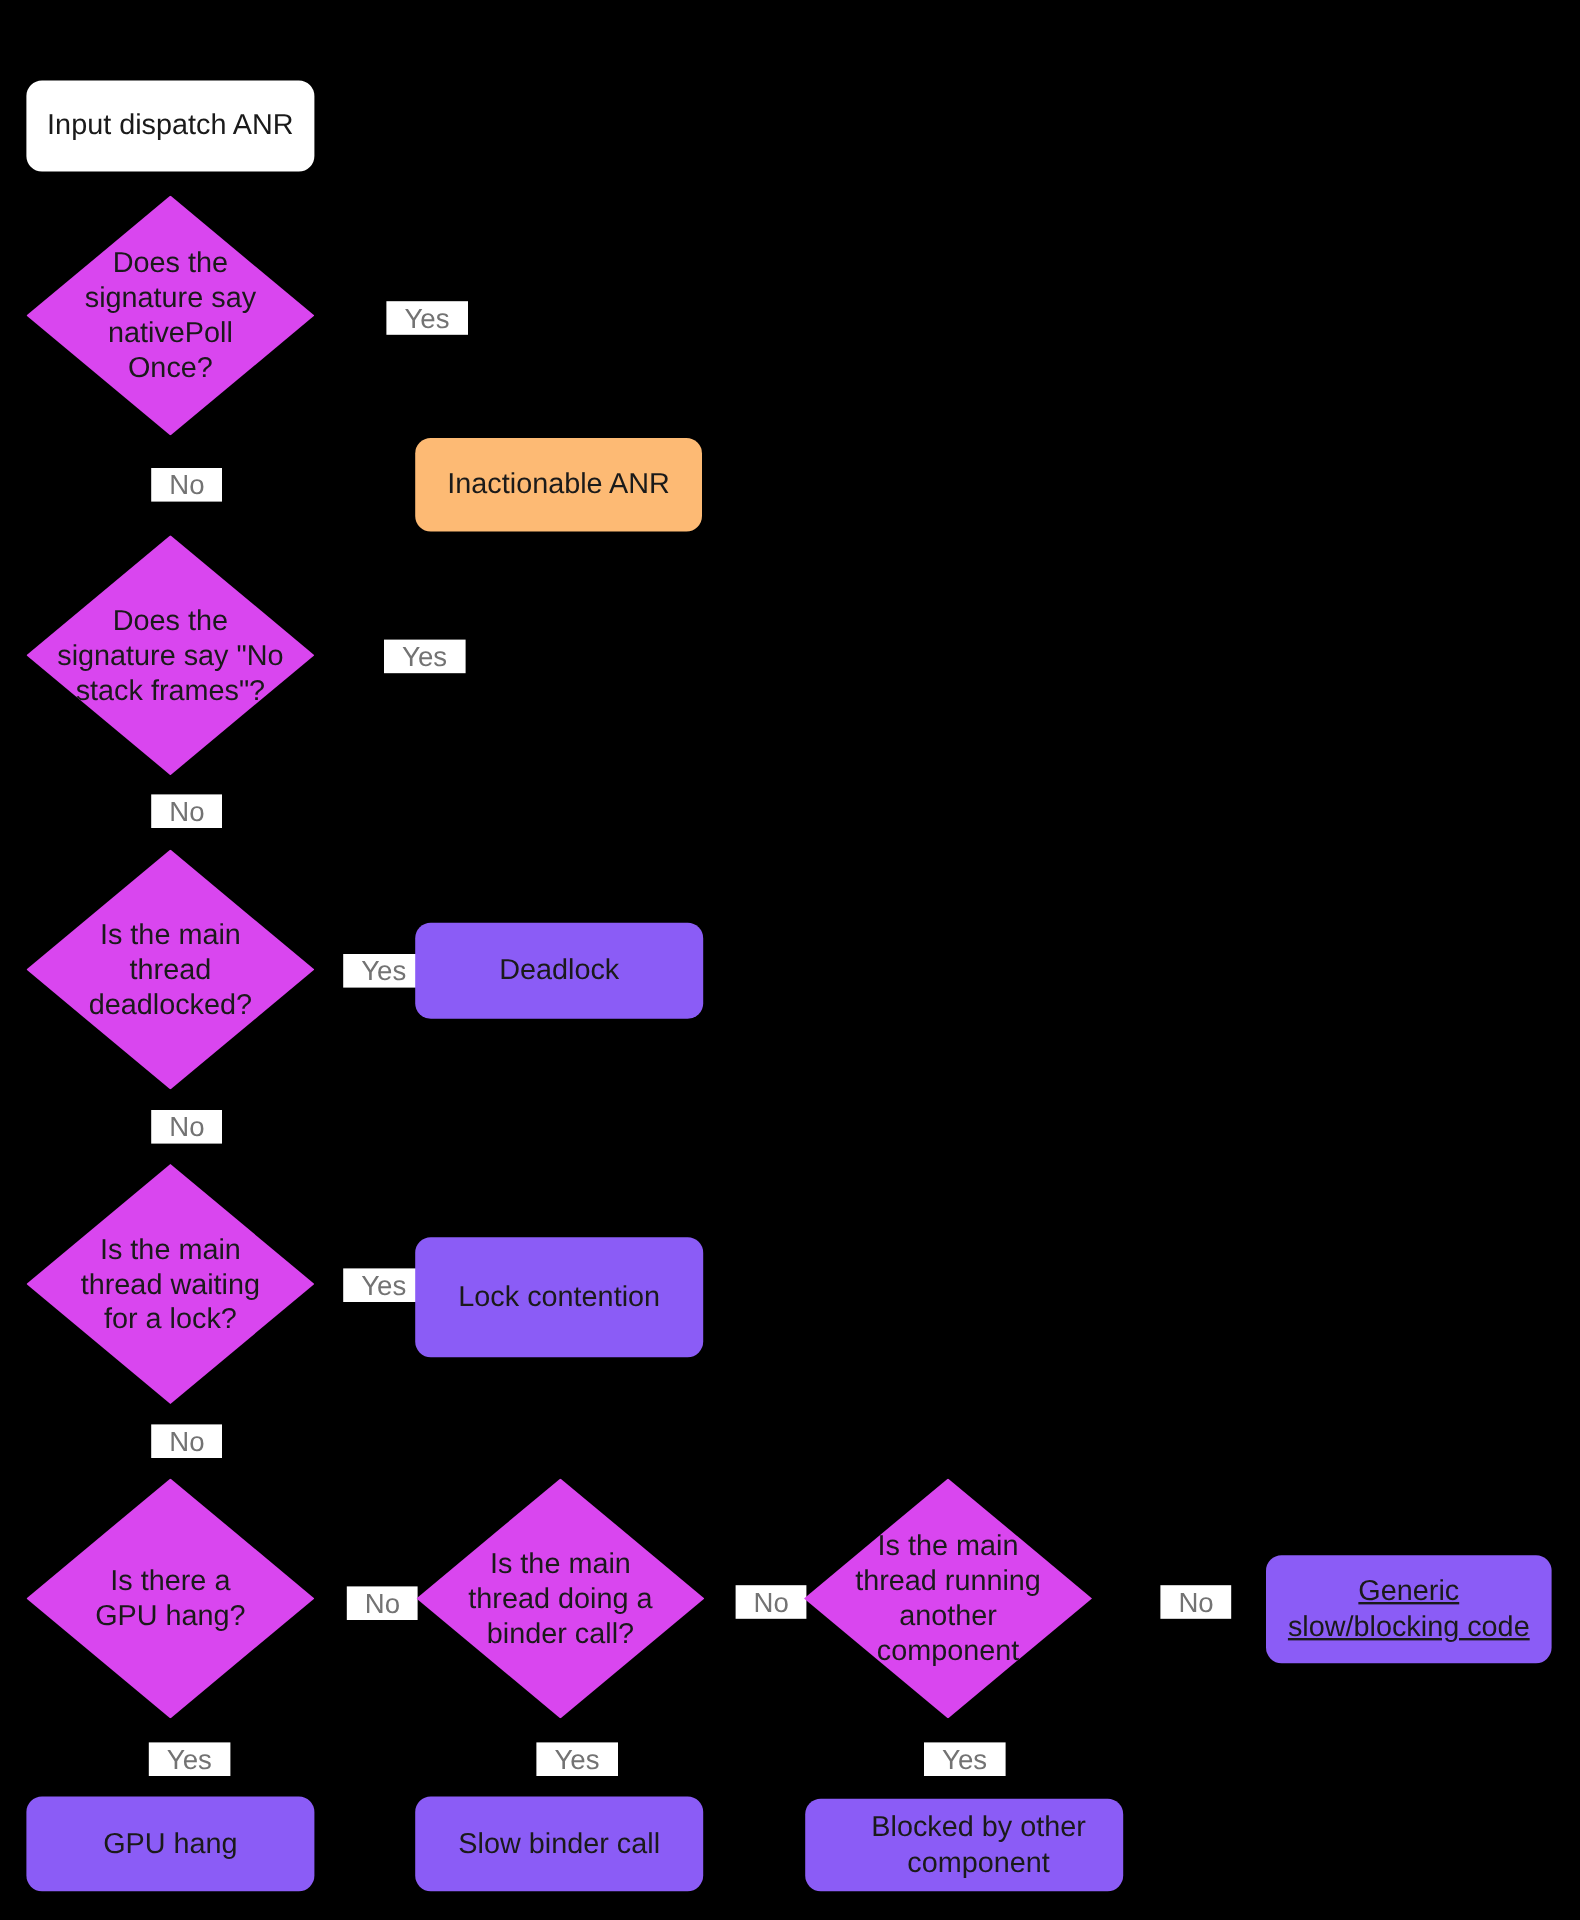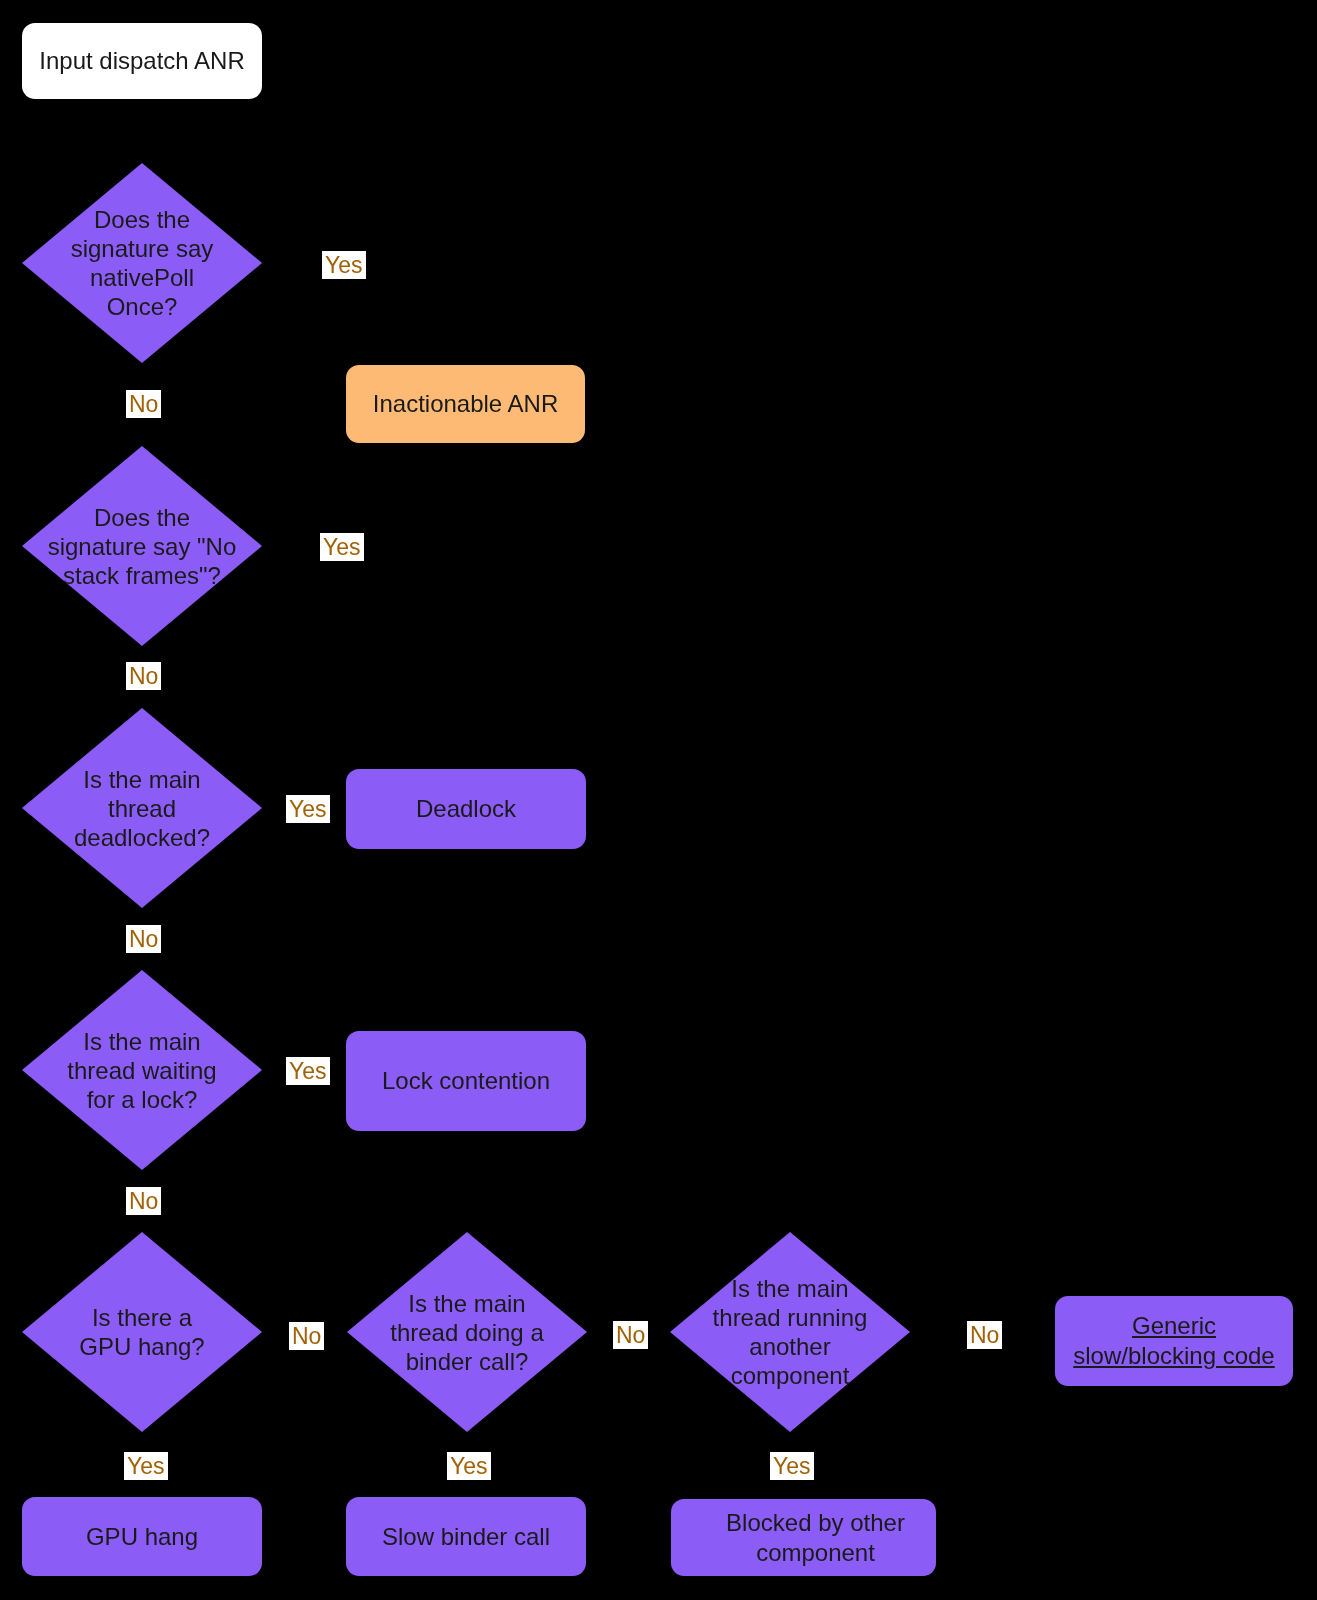--- a/index.html
+++ b/index.html
@@ -14,36 +14,36 @@
   .node{
     position:absolute;
     display:flex;align-items:center;justify-content:center;
     text-align:center;
     white-space:pre-line;
     font-size:24px;line-height:29px;
     color:#1a1a1a;
   }
   .diamond{
     width:240px;height:200px;
-    background:#8b5cf6;
+    background:#d946ef;
     clip-path:polygon(50% 0, 100% 50%, 50% 100%, 0 50%);
   }
   .rbox{
     border-radius:13px;
     line-height:30px;
   }
-  .rbox.white{background:#ffffff;}
+  .rbox.white{background:#ffffff;margin-top:44px;}
   .rbox.green{background:#8b5cf6;}
   .rbox.red{background:#fdba74;}
   .elabel{
     position:absolute;
     background:#ffffff;
-    color:#a16207;
+    color:#737373;
     font-size:23px;line-height:26px;
-    padding:1px 3px;
+    padding:1px 15px;
   }
 </style>
 </head>
 <body>
 
 <div id="canvas">
 
   <div class="node rbox white" style="left:22px;top:23px;width:240px;height:76px;">Input dispatch ANR</div>
 
   <div class="node diamond" style="left:22px;top:163px;">Does the

